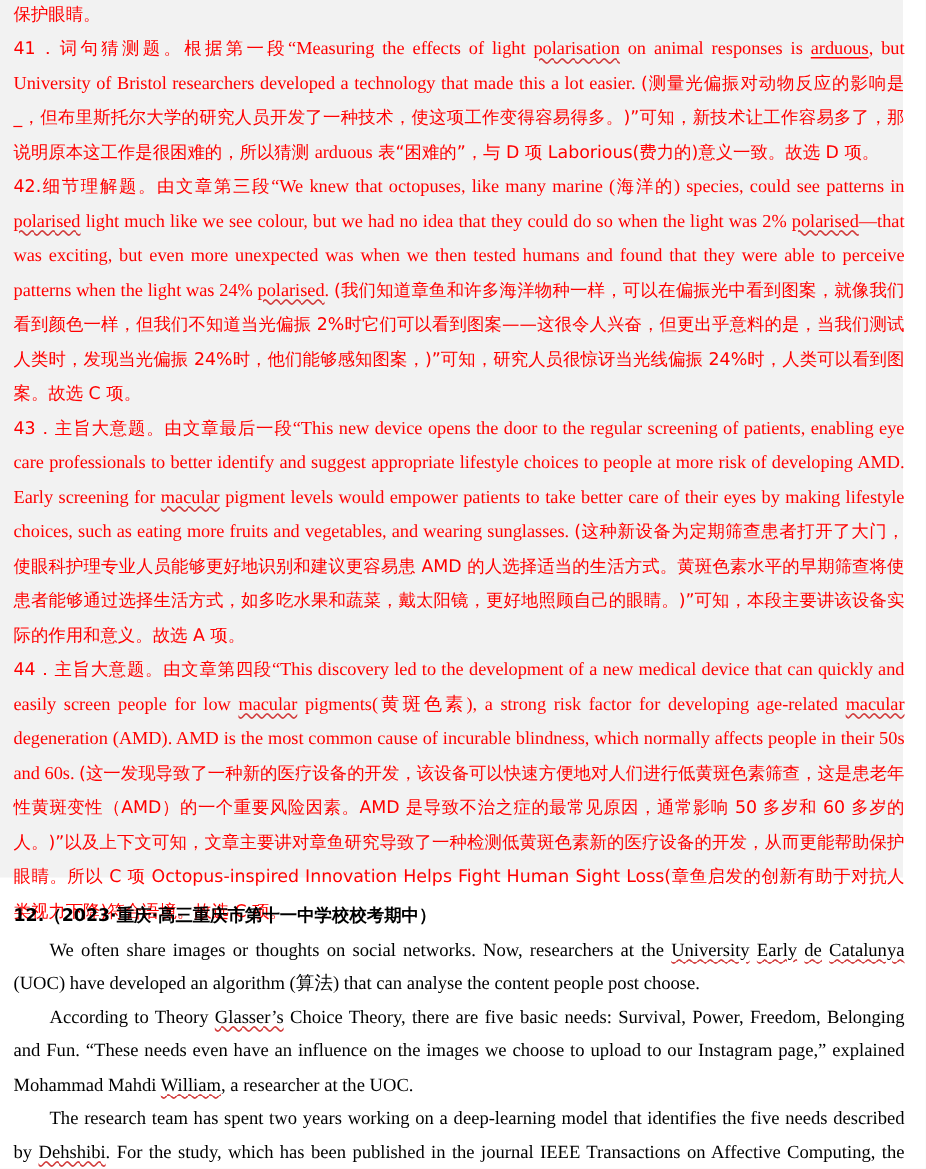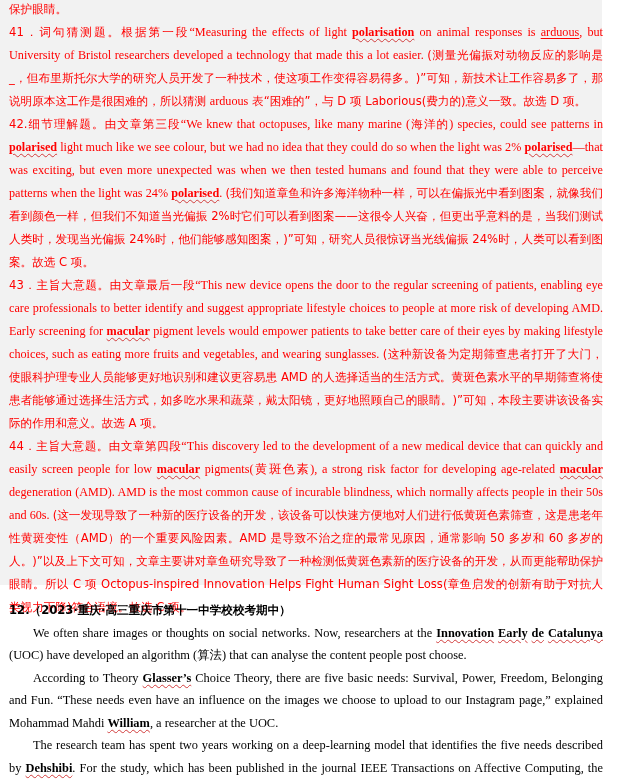--- a/index.html
+++ b/index.html
@@ -9,21 +9,21 @@
   }
   .shaded {
     position: absolute; left: 0; top: 0; width: 602px; height: 585px;
     background: #f2f2f2;
   }
   .red { color: #ff0000; }
   .block {
     position: absolute; left: 9px; width: 594px;
     font-size: 12.2px; line-height: 23px; letter-spacing: 0;
   }
-  .wavy { text-decoration: underline wavy #d23c3c; text-decoration-thickness: 1px; text-underline-offset: 2px; font-weight: bold; }
+  .wavy { text-decoration: underline wavy #d23c3c; text-decoration-thickness: 1px; text-underline-offset: 2px; }
   .ul { text-decoration: underline; text-underline-offset: 2px; }
   .cn { font-family: "DejaVu Sans", sans-serif; font-size: 11.6px; }
   .para { text-align: justify; text-align-last: left; margin: 0; }
   .black { color: #000000; }
   .heading { font-weight: bold; font-size: 12.5px; }
   .indent { text-indent: 24px; }
 </style>
 </head>
 <body>
 
@@ -46,21 +46,21 @@
 
   <p class="para">
     <span class="cn">44．主旨大意题。由文章第四段</span><span>“This discovery led to the development of a new medical device that can quickly and easily screen people for low </span><span class="wavy">macular</span><span> pigments(黄斑色素), a strong risk factor for developing age-related </span><span class="wavy">macular</span><span> degeneration (AMD). AMD is the most common cause of incurable blindness, which normally affects people in their 50s and 60s. </span><span class="cn">(这一发现导致了一种新的医疗设备的开发，该设备可以快速方便地对人们进行低黄斑色素筛查，这是患老年性黄斑变性（AMD）的一个重要风险因素。AMD 是导致不治之症的最常见原因，通常影响 50 多岁和 60 多岁的人。)”以及上下文可知，文章主要讲对章鱼研究导致了一种检测低黄斑色素新的医疗设备的开发，从而更能帮助保护眼睛。所以 C 项 Octopus-inspired Innovation Helps Fight Human Sight Loss(章鱼启发的创新有助于对抗人类视力下降)符合语境。故选 C 项。</span>
   </p>
 </div>
 
 <div class="block black" style="top:599px; font-size:12.4px; line-height:22.5px;">
   <p class="para heading"><span class="cn" style="font-weight:bold;margin-top:36px;">12.（2023·重庆·高三重庆市第十一中学校校考期中）</span></p>
 
   <p class="para indent">
-    <span>We often share images or thoughts on social networks. Now, researchers at the </span><span class="wavy">Innovation</span> <span class="wavy">Early</span> <span class="wavy">de</span> <span class="wavy">Catalunya</span><span> (UOC) have developed an algorithm (算法) that can analyse the content people post choose.</span>
+    <span>We often share images or thoughts on social networks. Now, researchers at the </span><span class="wavy">University</span> <span class="wavy">Early</span> <span class="wavy">de</span> <span class="wavy">Catalunya</span><span> (UOC) have developed an algorithm (算法) that can analyse the content people post choose.</span>
   </p>
 
   <p class="para indent">
     <span>According to Theory </span><span class="wavy">Glasser’s</span><span> Choice Theory, there are five basic needs: Survival, Power, Freedom, Belonging and Fun. “These needs even have an influence on the images we choose to upload to our Instagram page,” explained Mohammad Mahdi </span><span class="wavy">William</span><span>, a researcher at the UOC.</span>
   </p>
 
   <p class="para indent">
     <span>The research team has spent two years working on a deep-learning model that identifies the five needs described by </span><span class="wavy">Dehshibi</span><span>. For the study, which has been published in the journal IEEE Transactions on Affective Computing, the researchers</span>
   </p>
 </div>

